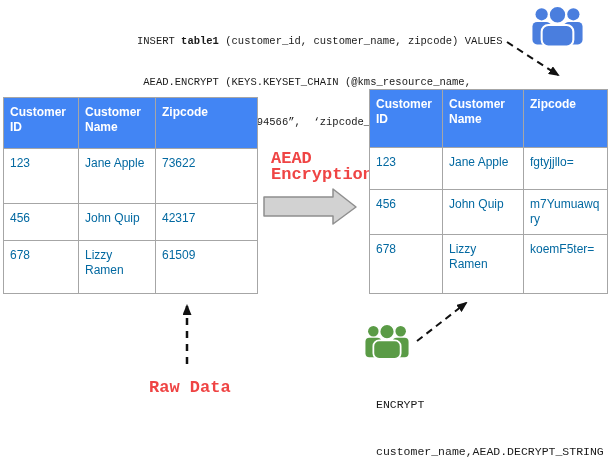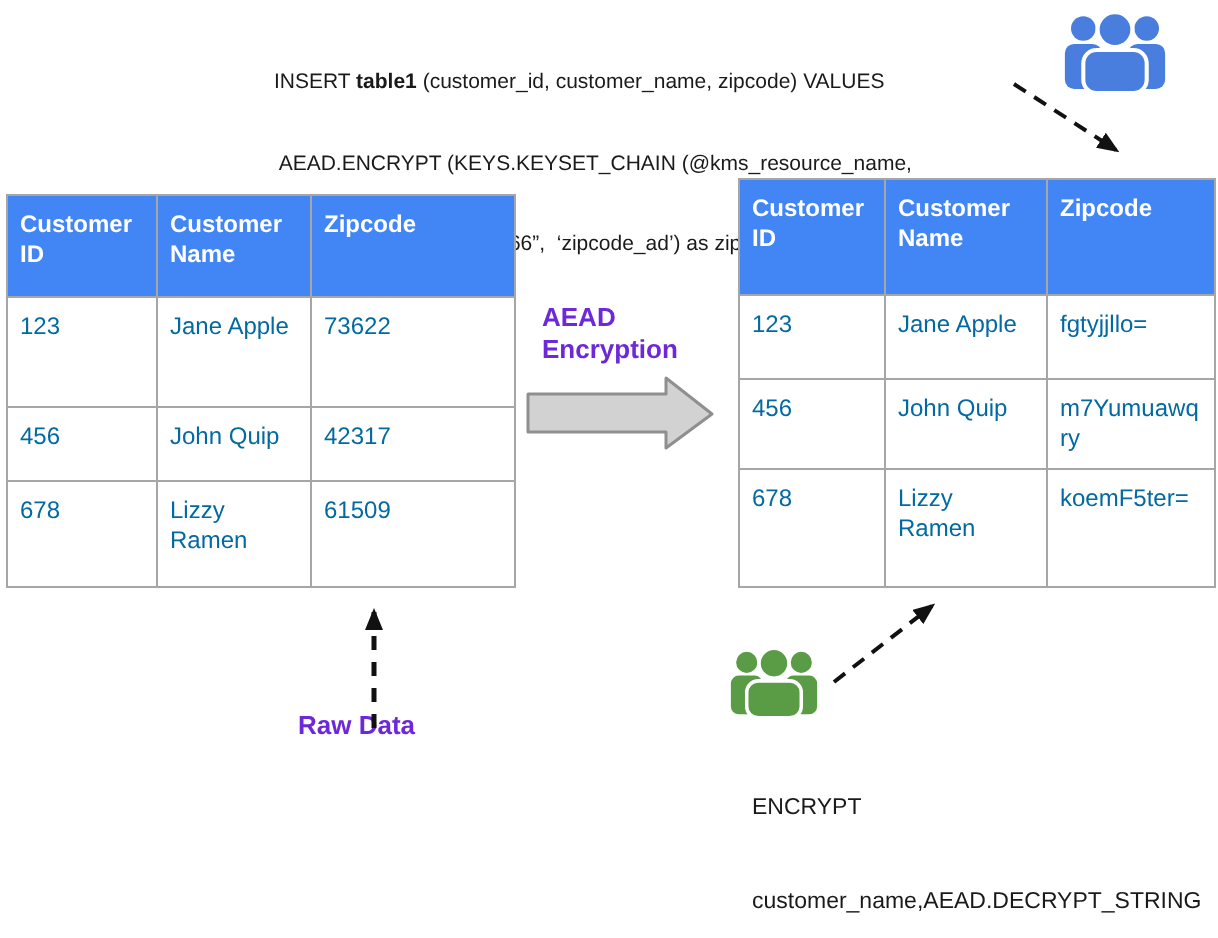--- a/index.html
+++ b/index.html
@@ -1,42 +1,42 @@
 <!DOCTYPE html>
 <html><head>
 <meta charset="utf-8">
 <style>
   html,body{margin:0;padding:0;background:#fff;}
   #canvas{position:relative;width:609px;height:469px;background:#ffffff;overflow:hidden;
           font-family:"Liberation Sans", sans-serif;}
   .abs{position:absolute;}
 
   
-  .code{font-family:Liberation Sans, sans-serif;color:#1a1a1a;white-space:pre;}
+  .code{font-family:Liberation Mono, monospace;color:#1a1a1a;white-space:pre;}
   .code-top{font-size:10.5px;line-height:13.5px;}
   .code-bottom{font-size:11.5px;line-height:15.5px;}
   .code b{font-weight:bold;}
 
   
   table.dtable{border-collapse:collapse;table-layout:fixed;position:absolute;background:#fff;}
   .dtable th,.dtable td{box-sizing:border-box;border:1px solid #a6a6a6;vertical-align:top;
       text-align:left;padding:7px 6px;font-size:12px;line-height:15px;overflow-wrap:anywhere;}
   .dtable th{background:#4285F4;color:#ffffff;font-weight:bold;}
   .dtable td{color:#0369a1;}
   .t-left  tr:nth-child(1) > *{height:51px}
   .t-left  tr:nth-child(2) > *{height:55px}
   .t-left  tr:nth-child(3) > *{height:37px}
   .t-left  tr:nth-child(4) > *{height:53px}
   .t-right tr:nth-child(1) > *{height:58px}
   .t-right tr:nth-child(2) > *{height:42px}
   .t-right tr:nth-child(3) > *{height:45px}
   .t-right tr:nth-child(4) > *{height:59px}
 
   
-  .lbl{font-weight:bold;color:#6d28d9;font-size:13px;line-height:16px;}
+  .lbl{font-weight:bold;color:#ef4444;font-size:17px;line-height:16px;font-family:Liberation Mono, monospace;}
 
   
   #overlay{position:absolute;left:0;top:0;pointer-events:none;}
   .users-icon svg{display:block;width:100%;height:100%;}
 </style>
 </head>
 <body>
 
 <div id="canvas">
 
@@ -129,21 +129,21 @@
     </tr>
   </tbody>
     </table>
 
   <div class="abs users-icon" style="left:365px;top:317px;width:44px;height:46px;color:#5A9B46;">
     <svg viewBox="0 0 100 88">
         <use href="#users-group"></use>
       </svg>
   </div>
 
-  <div class="abs lbl" style="left:149px;top:355px;">Raw Data</div>
+  <div class="abs lbl" style="left:149px;top:380px;">Raw Data</div>
 
   <div class="abs code code-bottom" style="left:376px;top:366px;">
     <div><span>ENCRYPT</span></div>
     <div><span>customer_name,AEAD.DECRYPT_STRING</span></div>
     
     
     
     
   </div>
 

